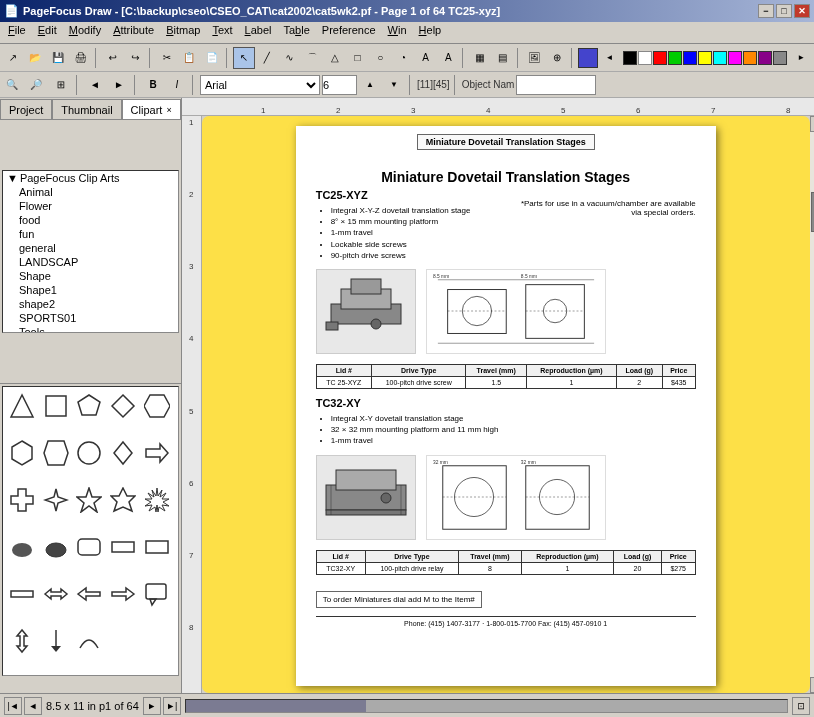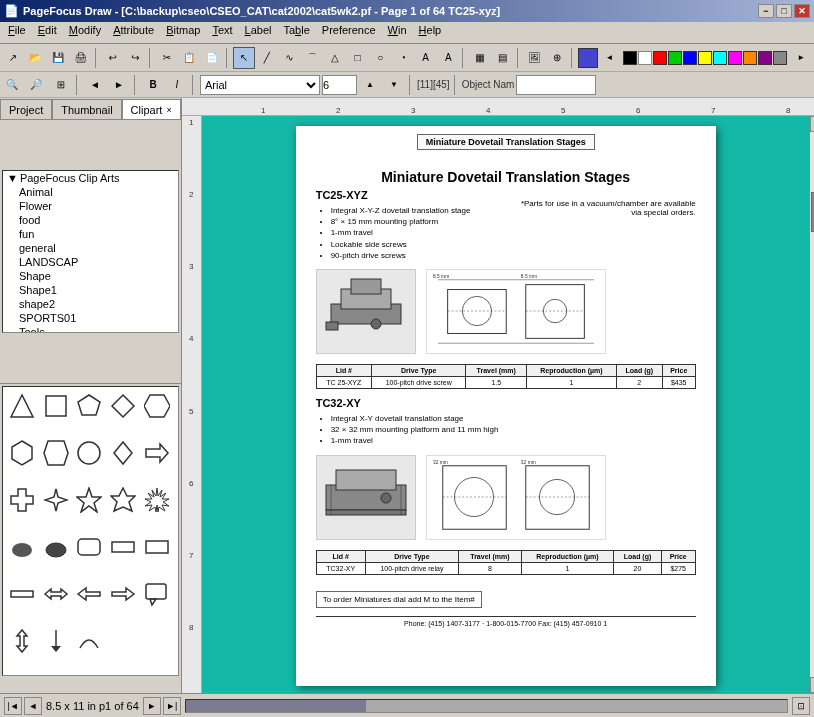--- a/index.html
+++ b/index.html
@@ -236,21 +236,22 @@
       align-items: flex-start;
       justify-content: center;
       writing-mode: horizontal-tb;
       font-size: 8px;
       padding-top: 2px;
     }
 
     #canvas-scroll {
       flex: 1;
       overflow: auto;
-      background: #14b8a6;
+      background: #fde047;
+      border-radius: 7px;
     }
     #page-canvas {
       background: white;
       margin: 10px auto;
       width: 420px;
       min-height: 560px;
       box-shadow: 2px 2px 8px rgba(0,0,0,0.5);
       position: relative;
       overflow: hidden;
     }

